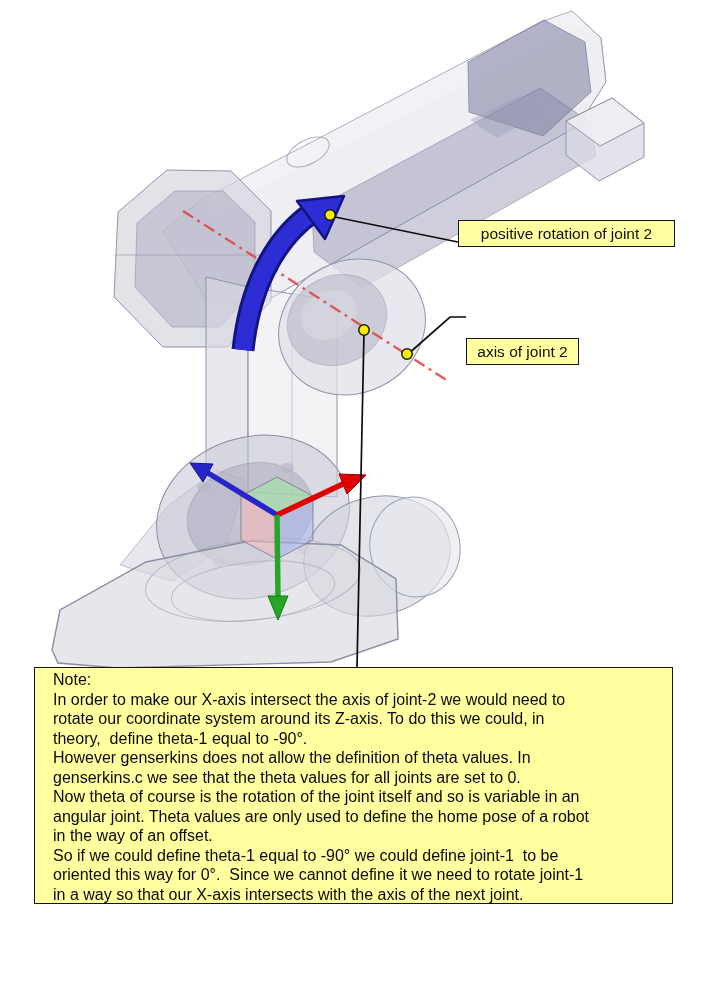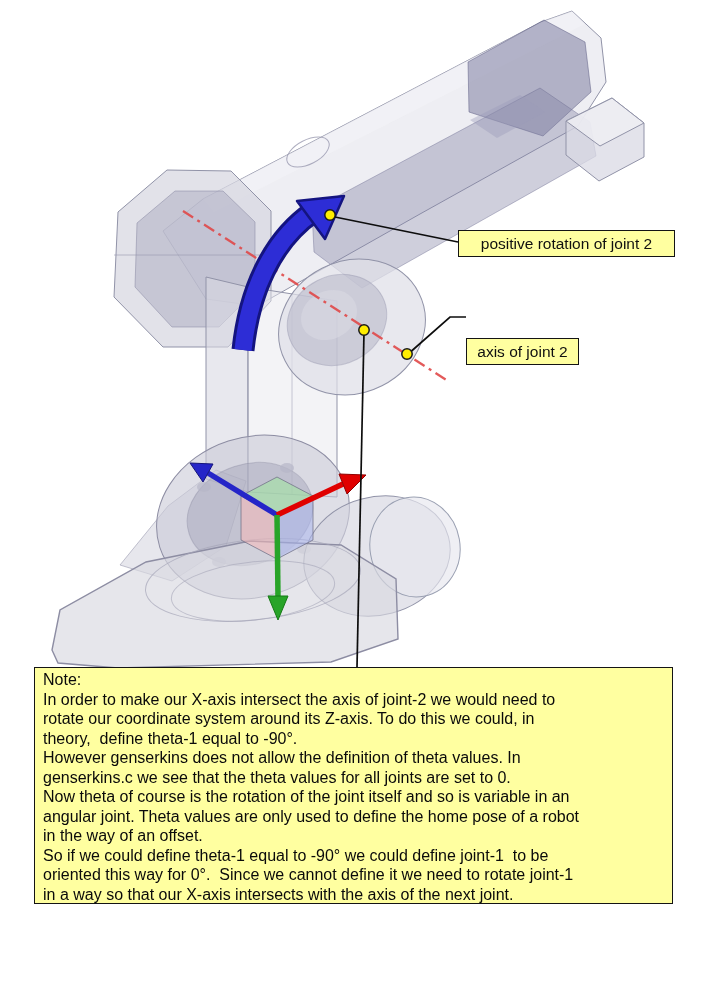--- a/index.html
+++ b/index.html
@@ -6,26 +6,26 @@
   .canvas{
     position:relative;width:707px;height:1000px;background:#ffffff;
     font-family:"Liberation Sans",sans-serif;overflow:hidden;
   }
   .scene{position:absolute;left:0;top:0;}
   .callout{
     position:absolute;display:flex;align-items:center;justify-content:center;
     background:#ffffa0;border:1.5px solid #141414;box-sizing:border-box;
     color:#101010;font-size:15.5px;white-space:nowrap;padding:0 4px;
   }
-  .callout-rotation{left:458px;top:230px;width:217px;height:27px;}
+  .callout-rotation{left:458px;top:220px;width:217px;height:27px;}
   .callout-axis{left:466px;top:306px;width:113px;height:27px;margin-top:32px;}
   .note{
     position:absolute;left:34px;top:667px;width:639px;height:237px;
     background:#ffffa0;border:1.6px solid #141414;box-sizing:border-box;
-    color:#0a0a0a;font-size:16px;line-height:19.5px;padding:2px 8px;
+    color:#0a0a0a;font-size:16px;line-height:19.5px;padding:2px 18px;
     white-space:pre-wrap;
   }
 </style>
 </head>
 <body>
 
 <div class="canvas">
 
   <svg class="scene" width="707" height="1000" viewBox="0 0 707 1000">
 

